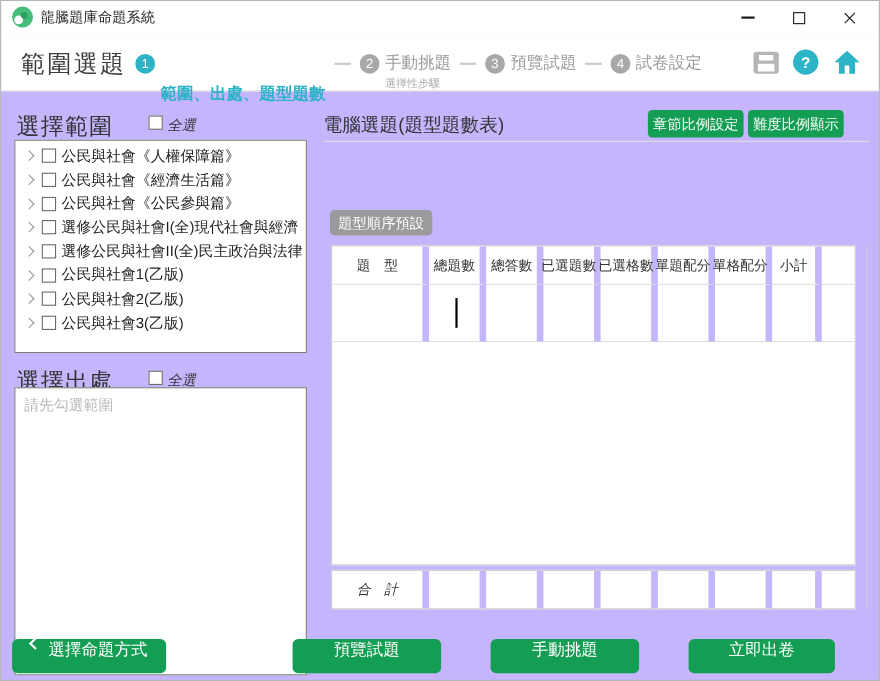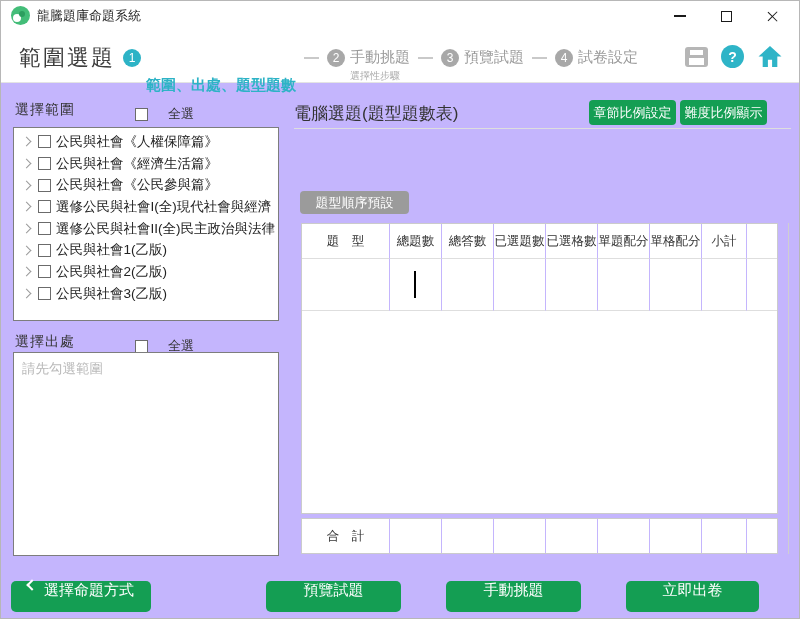--- a/index.html
+++ b/index.html
@@ -42,56 +42,56 @@
   .step-sub { font-size:10px; color:#ababab; margin-top:2px; }
   .step-sep { width:15px; height:2px; background:#c9c9c9; margin:9px 8px 0 8px; flex:none; }
   .header-icons { position:absolute; right:16px; top:14px; display:flex; gap:13px; align-items:center; }
   .save-icon { width:23px; height:20px; background:#b6b6b6; border-radius:3px; position:relative; }
   .save-icon::before { content:""; position:absolute; left:5px; top:3px; width:13px; height:5px; background:#fff; }
   .save-icon::after  { content:""; position:absolute; left:4px; bottom:2px; width:15px; height:7px; background:#fff; }
   .help-icon { width:23px; height:23px; border-radius:50%; background:#2eb4c7; color:#fff;
     font-size:14px; font-weight:bold; display:flex; align-items:center; justify-content:center; }
 
   
-  .section-title { position:absolute; font-size:14px; color:#333; letter-spacing:1px; }
-  .select-all { position:absolute; display:flex; align-items:center; gap:20px; font-size:13px; color:#333; }
+  .section-title { position:absolute; font-size:21px; color:#333; letter-spacing:1px; }
+  .select-all { position:absolute; display:flex; align-items:flex-start; gap:4px; font-size:13px; color:#333;font-style:italic; }
   .cb { width:13px; height:13px; border:1px solid #6b6b6b; background:#fff; flex:none; }
   .range-box { position:absolute; left:12px; top:126px; width:266px; height:194px;
     border:1px solid #7d7d7d; background:#fff; padding-top:3px; }
   .tree-row { height:21.7px; display:flex; align-items:center; padding-left:7px; }
   .chev { width:7px; height:7px; border-top:1.5px solid #9a9a9a; border-right:1.5px solid #9a9a9a;
     transform:rotate(45deg); margin:0 8px 0 2px; flex:none; }
   .tree-row .cb { margin-right:5px; }
   .tree-label { font-size:13.5px; color:#222; white-space:nowrap; }
-  .source-box { position:absolute; left:12px; top:351px; width:266px; height:204px;
+  .source-box { position:absolute; left:12px; top:351px; width:266px; height:262px;
     border:1px solid #7d7d7d; background:#fff; padding:7px 8px; }
   .placeholder { font-size:13.5px; color:#b9b9b9; }
 
   
   .main-title { position:absolute; left:293px; top:101px; font-size:17px; color:#333; }
   .green-btn { background:#149e53; color:#fff; border:none; border-radius:4px;
     font-size:13px; font-family:inherit; display:flex; align-items:center; justify-content:center; cursor:default; }
   .btn-chapter { position:absolute; left:588px; top:99px; width:87px; height:25px; }
   .btn-difficulty { position:absolute; left:679px; top:99px; width:87px; height:25px; }
   .main-divider { position:absolute; left:293px; top:127px; width:497px; height:1px; background:#dedede; }
-  .preset-badge { position:absolute; left:299px; top:190px; width:109px; height:23px; background:#9b9b9b;
+  .preset-badge { position:absolute; left:299px; top:190px; width:93px; height:23px; background:#9b9b9b;
     color:#fff; font-size:13px; border-radius:4px; display:flex; align-items:center; justify-content:center; }
   .table-box { position:absolute; left:300px; top:222px; width:477px; height:291px;
     border:1px solid #cbcbcb; background:#fff; }
   .trow { display:grid; grid-template-columns:88px 52px 52px 52px 52px 52px 52px 45px 30px; }
-  .trow .tcell { border-right:1px solid #c4b5fd; border-bottom:1px solid #dedede;
+  .trow .tcell { border-right:6px solid #c4b5fd; border-bottom:1px solid #dedede;
     display:flex; align-items:center; justify-content:center; font-size:12.5px; color:#333;
     white-space:nowrap; overflow:visible; position:relative; }
   .trow .tcell:last-child { border-right:none; }
   .trow.hrow .tcell { height:35px; }
   .trow.drow .tcell { height:52px; }
   .caret { position:absolute; left:24px; top:12px; width:1.5px; height:27px; background:#000; }
   .total-box { position:absolute; left:300px; top:517px; width:477px; height:36px;
     border:1px solid #cbcbcb; background:#fff; }
-  .total-box .tcell { border-bottom:none; height:34px; }
+  .total-box .tcell { border-bottom:none; height:34px;font-style:italic; }
   .vscroll-line { position:absolute; left:787px; top:222px; width:1px; height:331px; background:#cfcfcf; }
 
   
   .footer-btn { position:absolute; top:580px; height:31px; background:#149e53; color:#fff;
     border:none; border-radius:5px; font-size:15px; font-family:inherit;
     display:flex; align-items:flex-start; justify-content:center; cursor:default; }
   .btn-back { left:10px; width:140px; }
   .btn-preview { left:265px; width:135px; }
   .btn-manual { left:445px; width:135px; }
   .btn-generate { left:625px; width:133px; }

